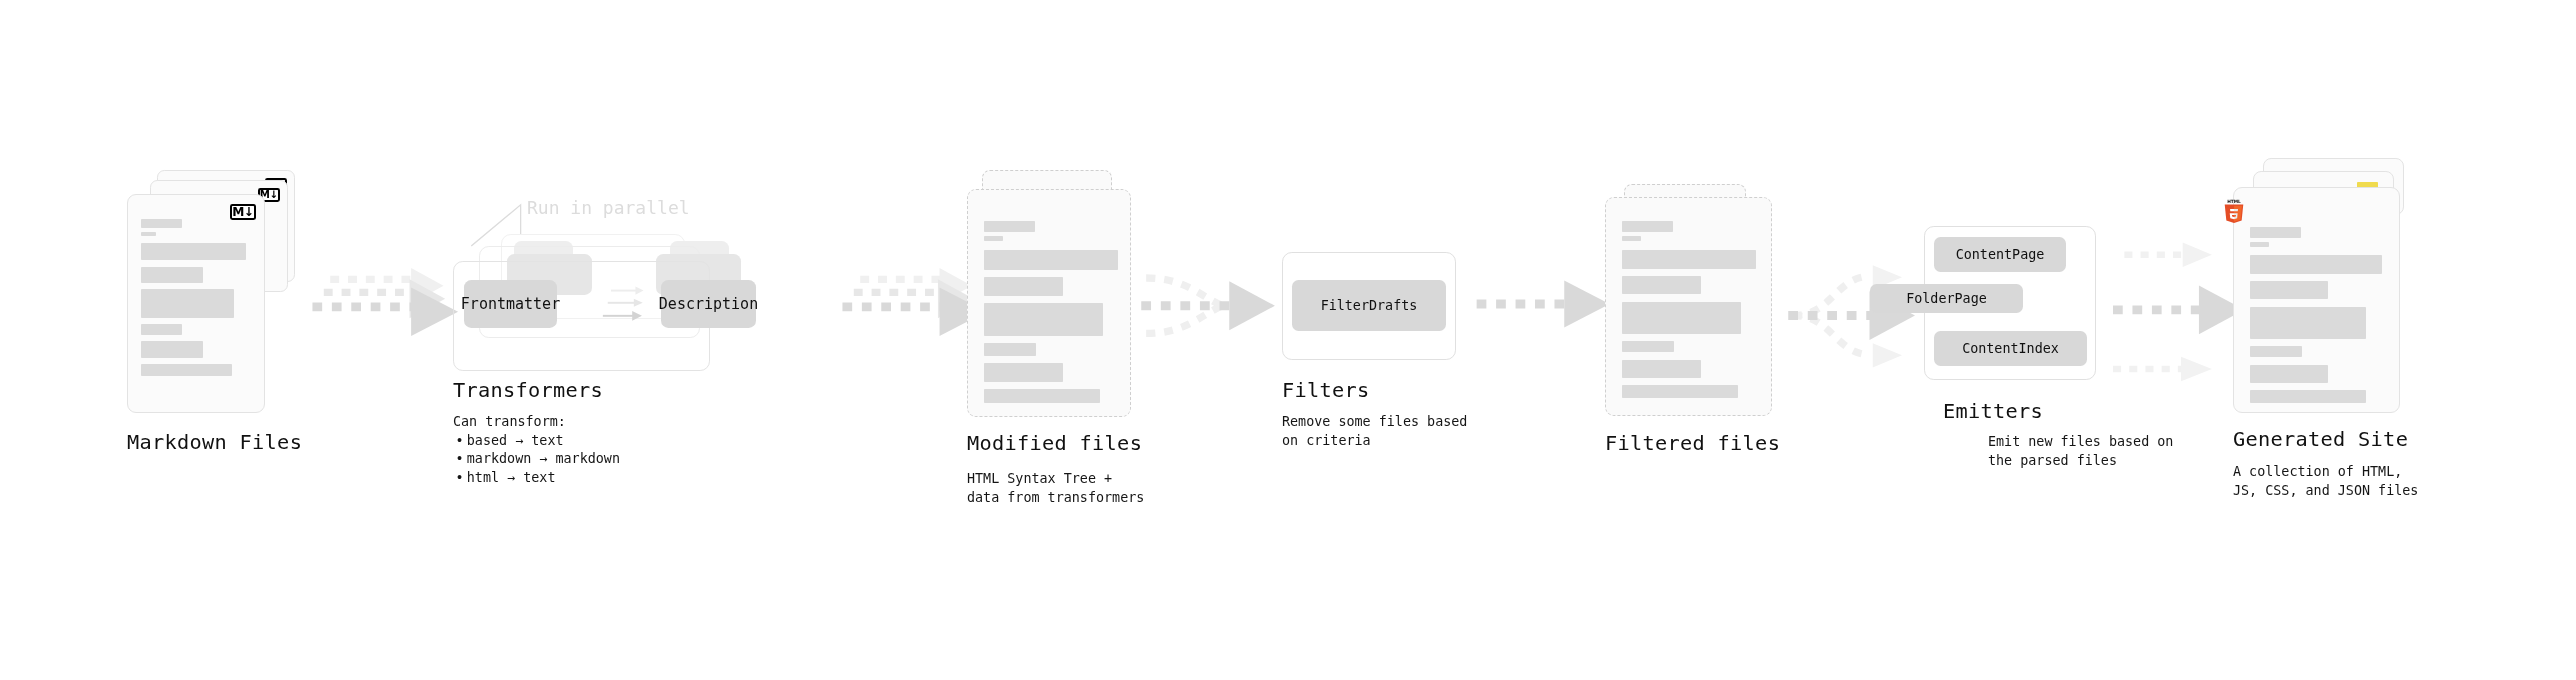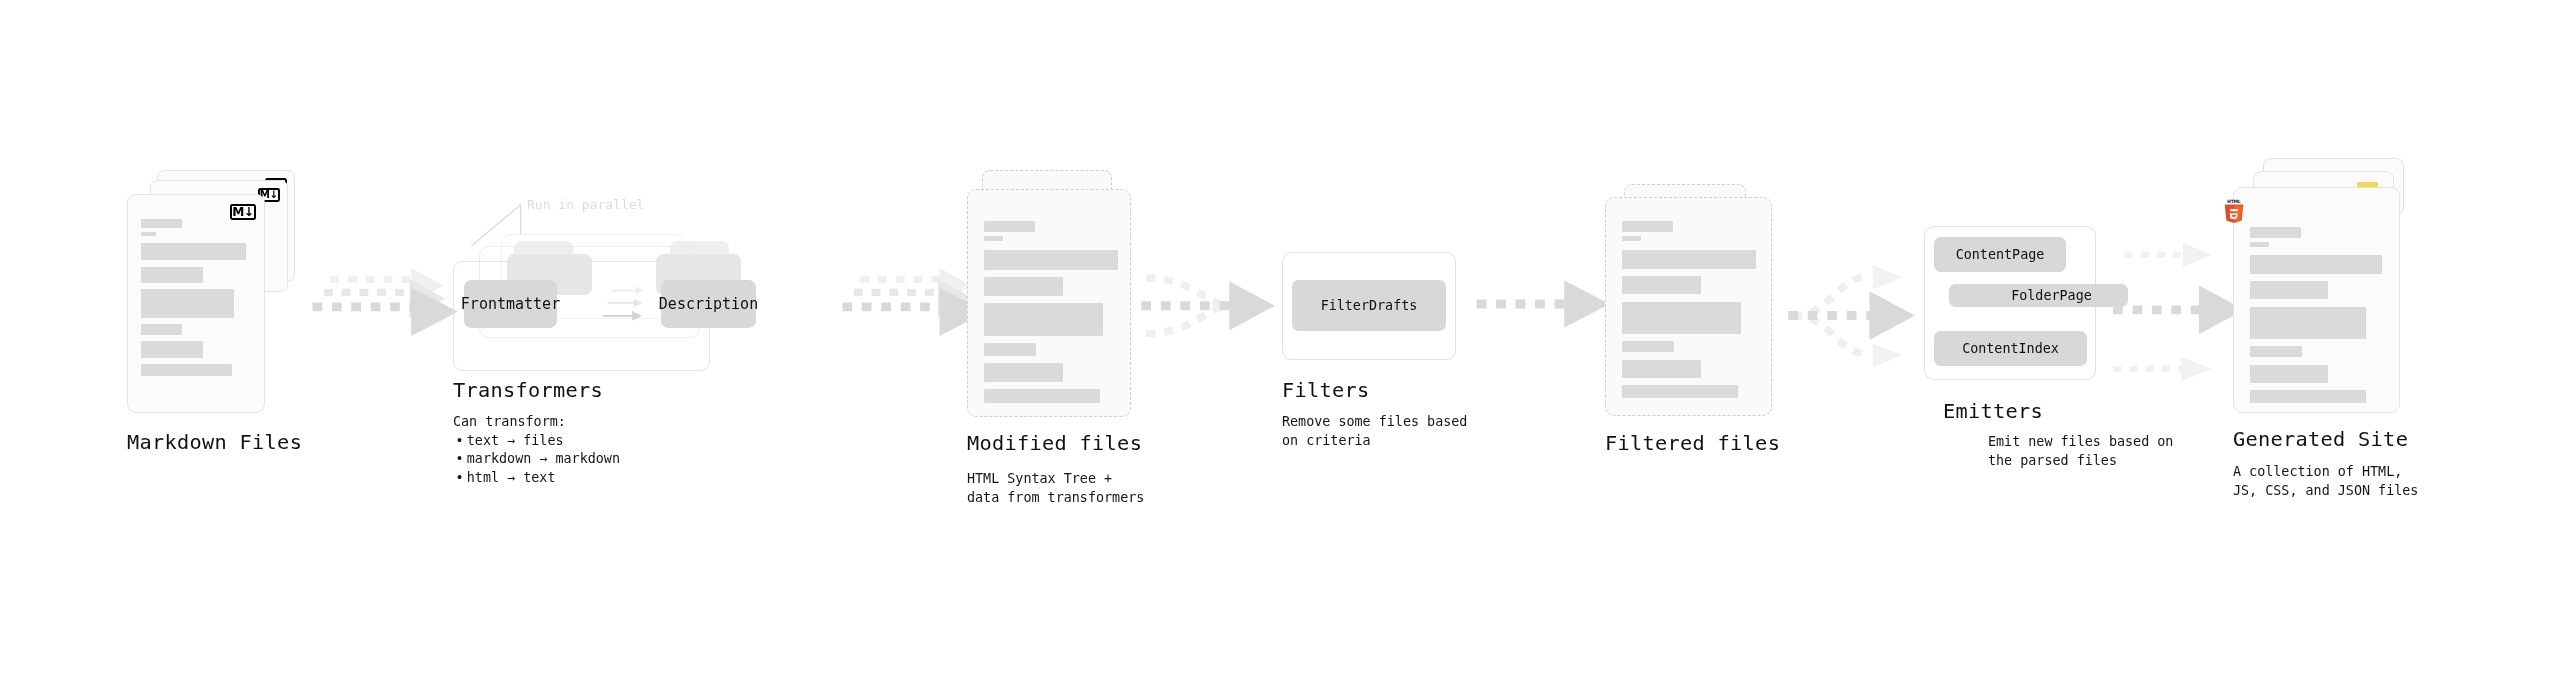--- a/index.html
+++ b/index.html
@@ -69,21 +69,21 @@
     display:flex;align-items:center;justify-content:center;
     font-size:13.4px;color:#101010;white-space:nowrap;
   }
 
   
   .tgroup{position:absolute;box-sizing:border-box;border:0.8px solid #e0e0e0;border-radius:9.8px;background:transparent;}
   .tchip{position:absolute;background:#d8d8d8;border-radius:7.3px;display:flex;align-items:center;justify-content:center;
     font-size:15px;color:#101010;white-space:nowrap;}
 
   .parallel-note{
-    position:absolute;font-size:13px;color:#dcdcdc;white-space:nowrap;
+    position:absolute;font-size:18px;color:#dcdcdc;white-space:nowrap;
   }
 
   svg{display:block;overflow:visible;}
 </style>
 </head>
 <body>
 
 <div class="canvas">
 
   <div class="abs" style="left:0;top:0;">
@@ -162,21 +162,21 @@
         <line x1="-10" y1="39" x2="28" y2="39" stroke="#d3d3d3"></line>
         <polygon points="26,33 38,39 26,45" fill="#d3d3d3"></polygon>
       </g>
     </svg>
 
     <div class="abs stage-title" style="left:453px;top:380px;">Transformers</div>
 
     <div class="abs stage-desc list" style="left:453px;top:413px;width:244px;">
       <div>Can transform:</div>
       <ul>
-        <li>text → files</li>
+        <li>based → text</li>
         <li>markdown → markdown</li>
         <li>html → text</li>
       </ul>
     </div>
   </div>
 
   <svg class="abs" width="163" height="89" style="left:837px;top:268px;" viewBox="0 0 200 110">
     <g stroke="#f0f0f0" stroke-width="9" stroke-dasharray="11 11" fill="none">
       <line x1="28" y1="14" x2="133" y2="14"></line>
     </g>
@@ -253,21 +253,21 @@
     <polygon points="104,26 140,41 104,56" fill="#f2f2f2"></polygon>
     <path d="M6,88 C52,88 58,132 96,136" stroke="#efefef" stroke-width="9" stroke-dasharray="11 11" fill="none"></path>
     <polygon points="104,122 140,137 104,152" fill="#f2f2f2"></polygon>
     <line x1="0" y1="88" x2="104" y2="88" stroke="#d9d9d9" stroke-width="11" stroke-dasharray="12 12"></line>
     <polygon points="100,58 156,88 100,118" fill="#d9d9d9"></polygon>
   </svg>
 
   <div class="abs" style="left:0;top:0;">
     <div class="group" style="left:1924px;top:226px;width:172px;height:154px;"></div>
     <div class="chip" style="left:1934px;top:237px;width:132px;height:35px;">ContentPage</div>
-    <div class="chip" style="left:1949px;top:284px;width:153px;height:23px;padding-left:26px;">FolderPage</div>
+    <div class="chip" style="left:1870px;top:284px;width:153px;height:29px;">FolderPage</div>
     <div class="chip" style="left:1934px;top:331px;width:153px;height:35px;">ContentIndex</div>
 
     <div class="abs stage-title" style="left:1924px;top:401px;margin-left:19px;">Emitters</div>
     <div class="abs stage-desc" style="left:1988px;top:433px;width:260px;">Emit new files based on
 the parsed files</div>
   </div>
 
   <svg class="abs" width="154" height="146" style="left:2113px;top:232px;" viewBox="0 0 190 180">
     <line x1="14" y1="28" x2="90" y2="28" stroke="#f1f1f1" stroke-width="8" stroke-dasharray="10 10"></line>
     <polygon points="86,13 122,28 86,43" fill="#f2f2f2"></polygon>

